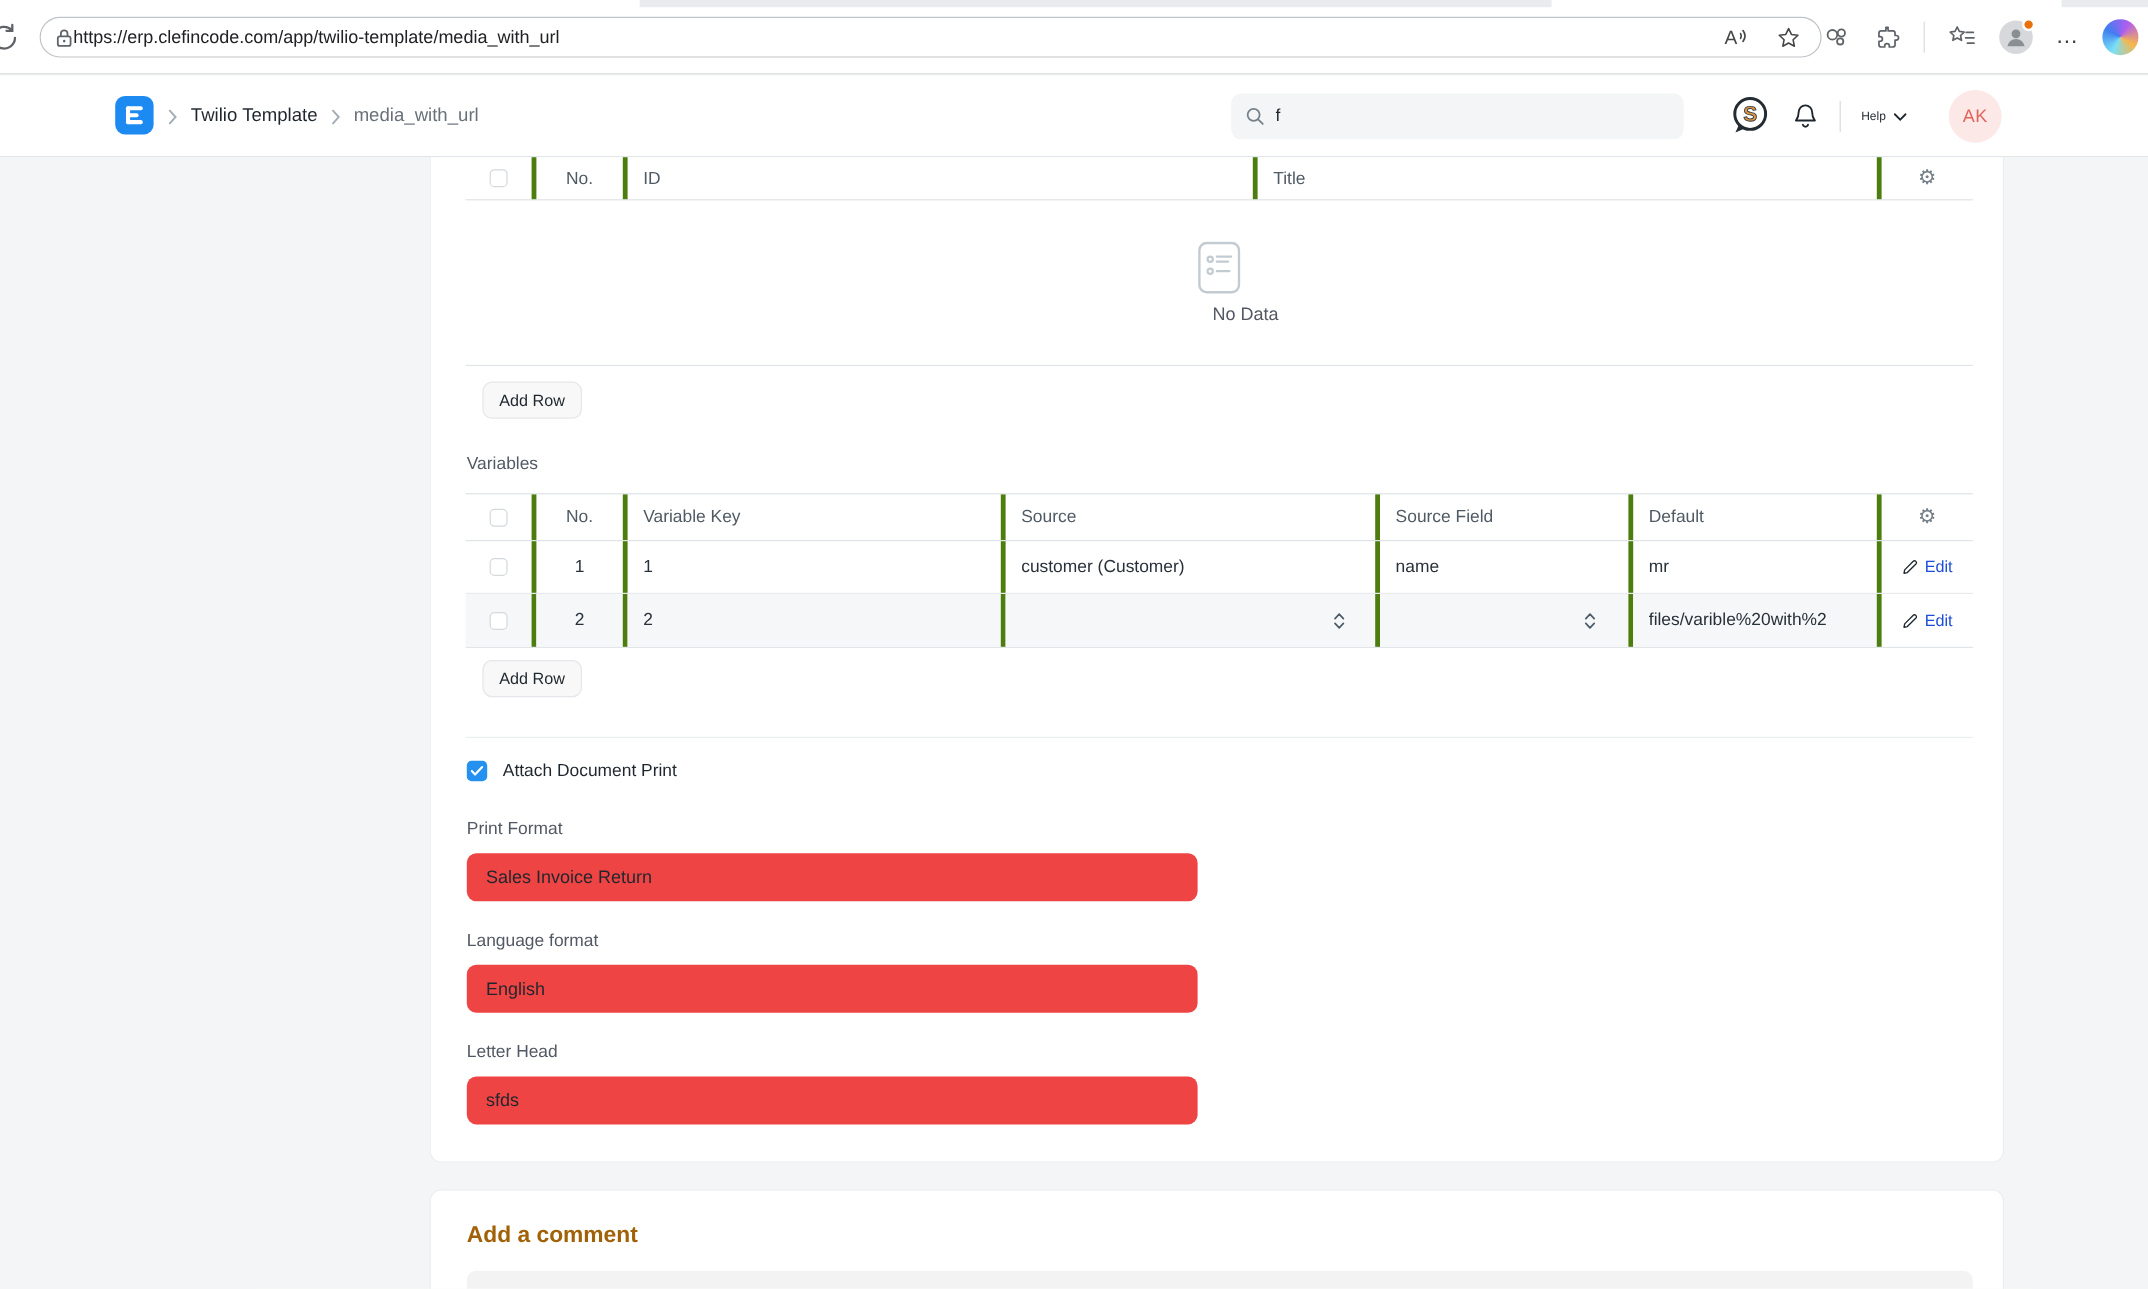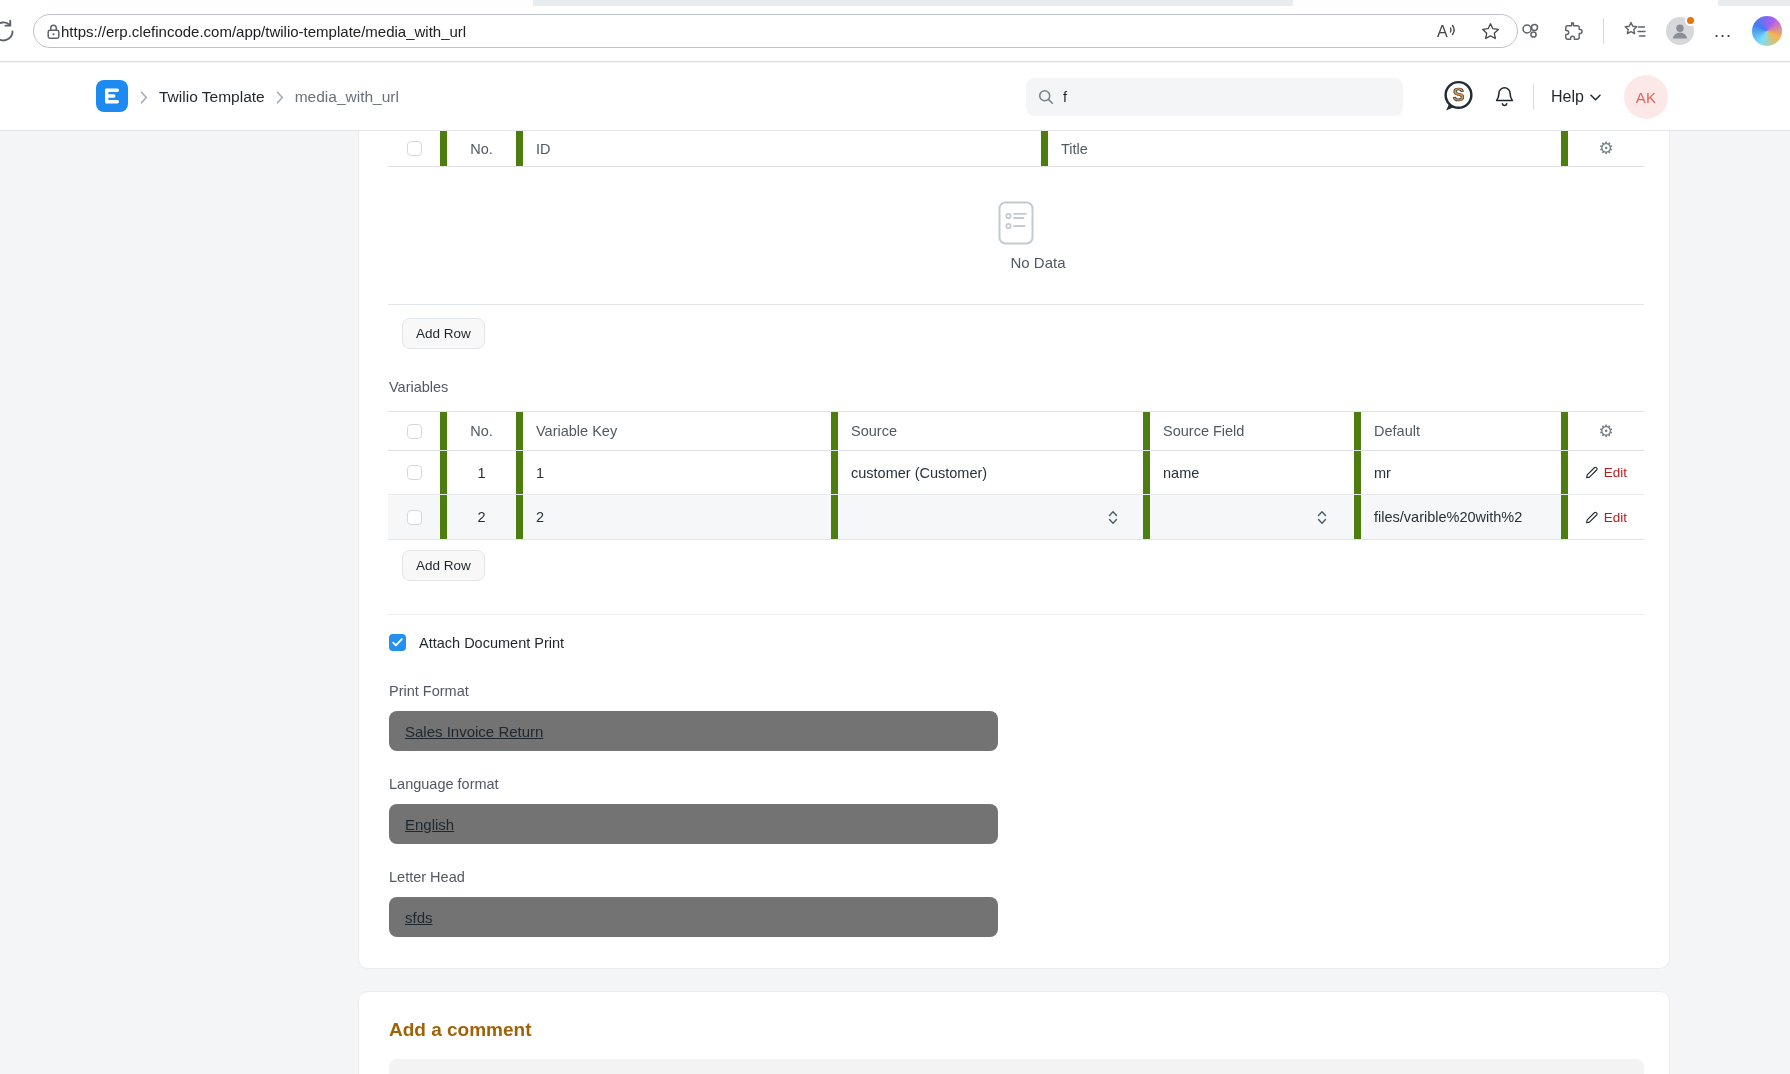--- a/index.html
+++ b/index.html
@@ -30,59 +30,59 @@
   .navbar { position:absolute; top:63px; left:0; right:0; height:68px; background:#fff; border-bottom:1px solid #e3e6e9; }
   .logo { position:absolute; left:96px; top:17px; width:32px; height:32px; border-radius:8px; background:#1d8af2;
     display:flex; align-items:center; justify-content:center; }
   .crumbs { position:absolute; left:140px; top:0; height:68px; display:flex; align-items:center; gap:11px; font-size:15.5px; }
   .crumb-main { color:#1f272e; font-weight:500; }
   .crumb-sub { color:#687179; }
   .search-pill { position:absolute; left:1026px; top:15px; width:377px; height:38px; background:#f4f5f6;
     border-radius:8px; display:flex; align-items:center; padding:0 12px; gap:9px; }
   .search-pill input { border:none; outline:none; background:transparent; font-size:14.5px; color:#1f272e; width:100%;
     font-family:"Liberation Sans", sans-serif; }
-  .help { position:absolute; left:1551px; top:0; height:68px; display:flex; align-items:center; gap:6px; font-size:16px; color:#1f272e; cursor:pointer; }
+  .help { position:absolute; left:1551px; top:0; height:68px; display:flex; align-items:center; gap:6px; font-size:10px; color:#1f272e; cursor:pointer; }
   .user-avatar { position:absolute; left:1624px; top:12px; width:44px; height:44px; border-radius:50%;
     background:#fde8e8; color:#e0655c; font-size:15px; display:flex; align-items:center; justify-content:center; letter-spacing:.3px; }
 
   
   .page { position:absolute; top:131px; left:0; right:0; bottom:0; background:#f4f5f6; }
   .card { position:absolute; left:358px; width:1312px; background:#fff; border:1px solid #ebedef; }
   .card1 { top:0; height:838px; border-top:none; border-radius:0 0 10px 10px; }
   .card2 { top:860px; height:300px; border-radius:10px 10px 0 0; }
 
   
   .grid { position:absolute; left:29px; width:1256px; font-size:14.5px; }
   .g-row { display:flex; align-items:center; border-bottom:1px solid #e8ebee; }
   .g-head { color:#4f5a64; }
   .g-head-strong { border-bottom:1px solid #dfe3e6; }
   .g-top { border-top:1px solid #dfe3e6; }
-  .gc { height:100%; display:flex; align-items:center; padding:0 13px; border-right:7px solid #4d7c0f; overflow:hidden; white-space:nowrap; }
+  .gc { height:100%; display:flex; align-items:center; padding:0 13px; border-right:4px solid #4d7c0f; overflow:hidden; white-space:nowrap; }
   .gc:last-child { border-right:none; }
   .center { justify-content:center; padding:0; }
   .c1{width:59px}.c2{width:76px}.c7{width:76px}
   .a3{width:525px}.a4{width:520px}
   .c3{width:315px}.c4{width:312px}.c5{width:211px}.c6{width:207px}
   .row-val { color:#28313a; }
   .cell-gray { background:#f6f7f8; }
   .cb { width:15px; height:15px; border:1.5px solid #d4d9de; border-radius:4px; background:#fff; cursor:pointer; }
   .gear { font-family:"DejaVu Sans", sans-serif; font-size:17px; color:#747f88; cursor:pointer; line-height:1; }
   .sel-caret { margin-left:auto; cursor:pointer; }
   .edit-btn { display:flex; align-items:center; gap:6px; background:none; border:none; font-family:"Liberation Sans",sans-serif;
-    font-size:13.5px; color:#b91c1c; cursor:pointer; margin:0 auto; }
+    font-size:13.5px; color:#1d4ed8; cursor:pointer; margin:0 auto; }
 
   .empty-zone { height:138px; border-bottom:1px solid #e2e5e8; display:flex; flex-direction:column; align-items:center; justify-content:center; gap:9px; }
   .empty-text { color:#525964; font-size:15px;margin-left:44px; }
 
   .btn-add { position:absolute; left:43px; height:31px; padding:0 13px; background:#f8f8f8; border:1px solid #e4e6e9;
     border-radius:8px; font-family:"Liberation Sans",sans-serif; font-size:13.5px; color:#1f272e; cursor:pointer; }
 
   .field-label { position:absolute; left:30px; font-size:14.5px; color:#525964; }
-  .field-input { position:absolute; left:30px; width:609px; height:40px; background:#737373; border-radius:8px;
-    display:flex; align-items:center; padding:0 16px; font-size:15px; color:#1f272e;text-decoration:underline; }
+  .field-input { position:absolute; left:30px; width:609px; height:40px; background:#ef4444; border-radius:8px;
+    display:flex; align-items:center; padding:0 16px; font-size:15px; color:#1f272e; }
   .section-divider { position:absolute; left:29px; width:1256px; height:1px; background:#eceff1; }
 
   .check-row { position:absolute; left:30px; display:flex; align-items:center; gap:13px; cursor:pointer; }
   .cb-checked { width:17px; height:17px; border-radius:4px; background:#2490ef; display:flex; align-items:center; justify-content:center; }
   .check-label { font-size:14.5px; color:#1f272e; }
 
   .comment-head { position:absolute; left:30px; top:27px; font-size:19px; font-weight:700; color:#a16207; }
   .comment-box { position:absolute; left:30px; top:67px; width:1255px; height:120px; background:#f3f3f3; border-radius:8px; }
 </style>
 </head>

